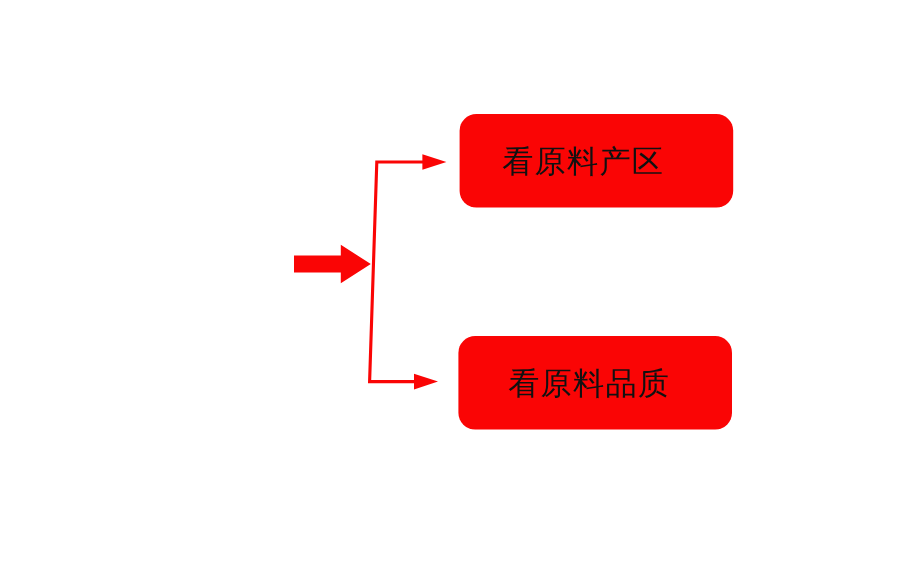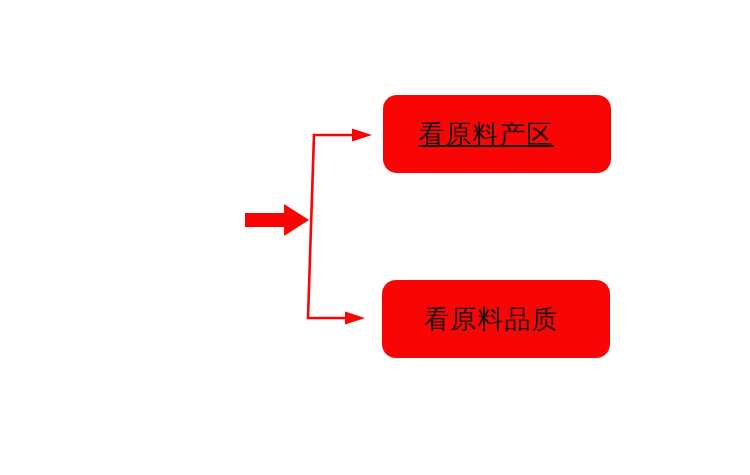--- a/index.html
+++ b/index.html
@@ -34,21 +34,21 @@
     height: 80px;
     font-size: 30px;
   }
   .node-branch-top {
     left: 383px;
     top: 95px;
     width: 228px;
     height: 78px;
     font-size: 26px;
   }
-  .node-branch-top .node-label { margin-right: 22px; text-decoration: underline; }
+  .node-branch-top .node-label { margin-right: 22px; }
   .node-branch-bottom {
     left: 382px;
     top: 280px;
     width: 228px;
     height: 78px;
     font-size: 26px;
   }
   .node-branch-bottom .node-label { margin-right: 10px; }
   .connector-svg {
     position: absolute;

